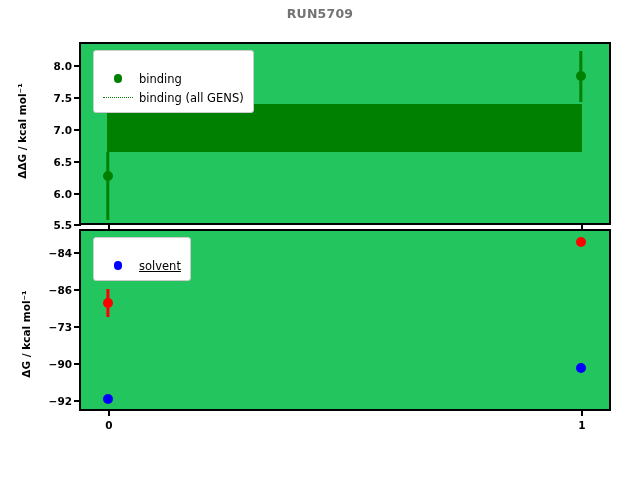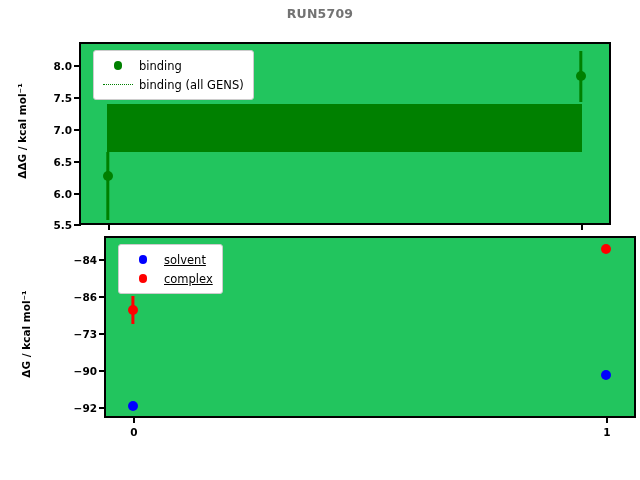--- a/index.html
+++ b/index.html
@@ -22,21 +22,21 @@
   .ylabel{
     position:absolute;font-size:10.5px;font-weight:bold;color:#000;
     transform:rotate(-90deg);transform-origin:50% 50%;white-space:nowrap;
   }
   #ylabel-top{left:-48px;top:125px;width:140px;text-align:center;}
   #ylabel-bot{left:-44px;top:328px;width:140px;text-align:center;}
 
   
   .axes{position:absolute;background:#22c55e;border:2.2px solid #000;box-sizing:border-box;}
   #axes-top{left:79px;top:42px;width:532px;height:183px;}
-  #axes-bot{left:79px;top:236px;width:532px;height:182px;margin-left:25px;}
+  #axes-bot{left:79px;top:229px;width:532px;height:182px;}
 
   .plotarea{position:absolute;left:0;top:0;right:0;bottom:0;overflow:hidden;}
 
   
   .ytick{position:absolute;left:-7px;width:7px;height:2.2px;background:#000;}
   .ytlabel{
     position:absolute;right:100%;margin-right:9px;
     font-size:10.5px;font-weight:bold;color:#000;white-space:nowrap;
     transform:translateY(-50%);text-align:right;
   }
@@ -52,21 +52,21 @@
   .ebar{position:absolute;width:3.4px;background:#008000;transform:translateX(-50%);}
   .pt{position:absolute;border-radius:50%;transform:translate(-50%,-50%);}
   .pt-green{background:#008000;width:10px;height:10px;}
   .pt-blue{background:#0000ff;width:10px;height:10px;}
   .pt-red{background:#ff0000;width:10px;height:10px;}
   .ebar-red{position:absolute;width:3.2px;background:#ff0000;transform:translateX(-50%);}
 
   
   .legend{
     position:absolute;background:#fff;border:1px solid #cccccc;border-radius:3px;
-    padding:5px 9px 5px 7px;box-sizing:border-box;
+    padding:18px 9px 5px 7px;box-sizing:border-box;
   }
   #legend-top{left:12px;top:6px;}
   #legend-bot{left:12px;top:6px;text-decoration:underline;}
   .legrow{display:flex;align-items:center;height:19px;}
   .legmark{width:34px;display:flex;align-items:center;justify-content:center;}
   .dot{width:8.5px;height:8.5px;border-radius:50%;display:block;}
   .dot-green{background:#008000;}
   .dot-blue{background:#0000ff;}
   .dot-red{background:#ff0000;}
   .dline{
@@ -161,22 +161,16 @@
       <div class="pt pt-blue" style="left:500px;top:137px;"></div>
     </div>
 
     <div class="legend" id="legend-bot">
       <div class="legrow">
         <span class="legmark">
           <span class="dot dot-blue"></span>
         </span>
         <span class="legtext">solvent</span>
       </div>
-      <div class="legrow">
-        <span class="legmark">
-          <span class="dot dot-red"></span>
-        </span>
-        <span class="legtext">complex</span>
-      </div>
     </div>
   </div>
 
 </div>
 
 </body></html>

